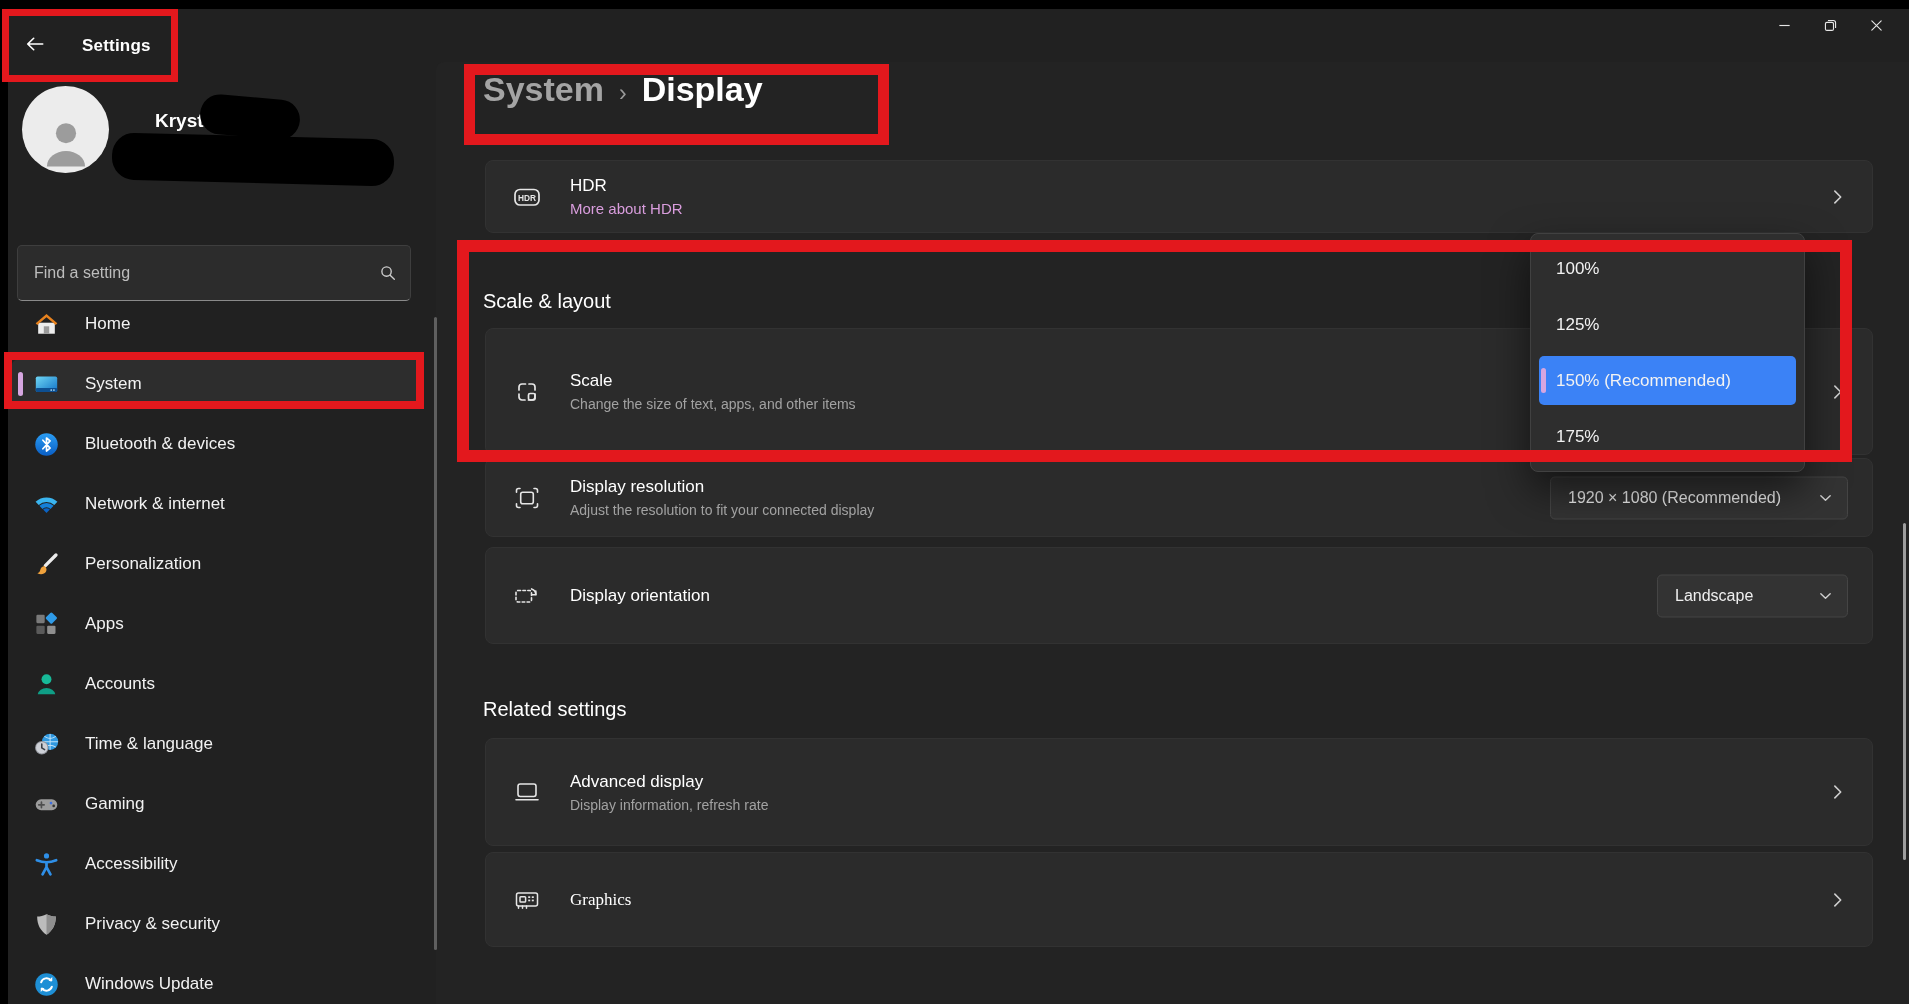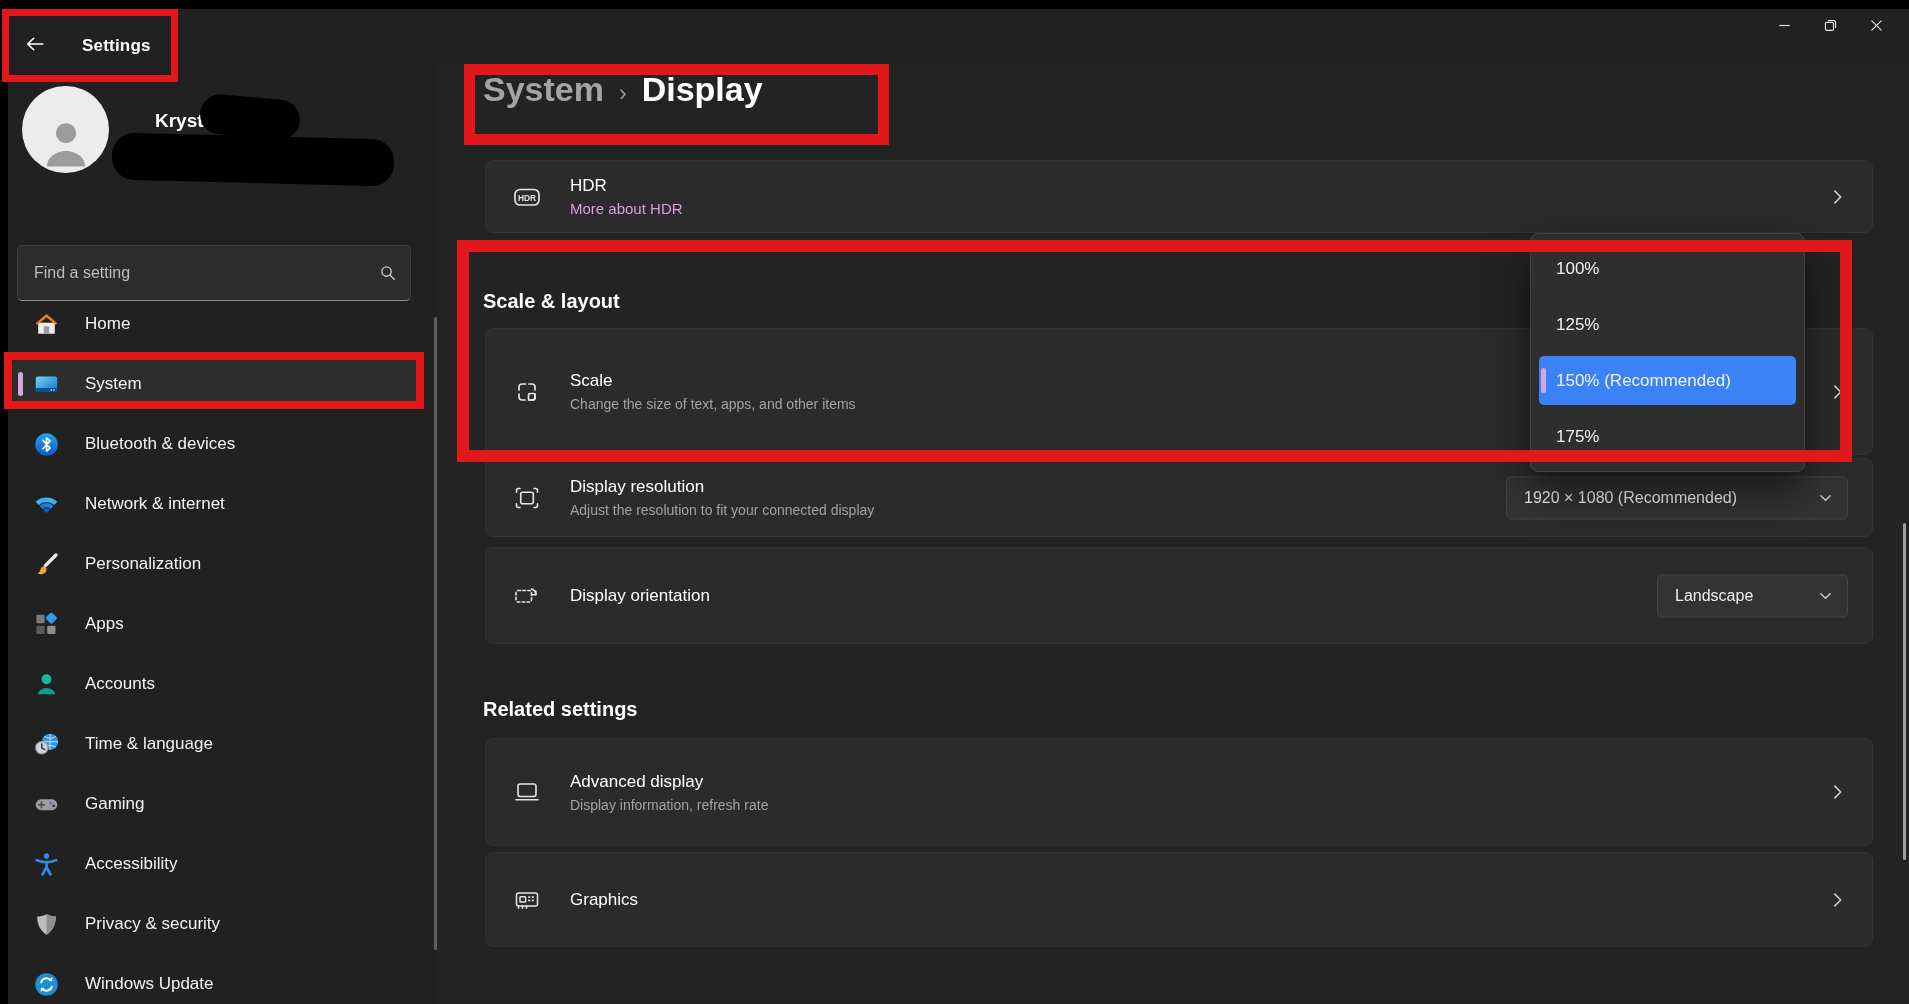--- a/index.html
+++ b/index.html
@@ -41,35 +41,35 @@
   #crumb-current{font-size:34px;color:#fff;}
   
   .card{position:absolute;left:485px;width:1388px;background:#2b2b2b;border:1px solid #323232;border-radius:8px;
         box-sizing:border-box;display:flex;align-items:center;padding-left:26px;}
   .row-icon{width:30px;height:30px;flex:0 0 30px;}
   .row-text{margin-left:28px;}
   .row-title{font-size:17px;color:#fff;}
   .row-sub{font-size:14px;color:#a2a2a2;margin-top:5px;}
   .row-link{font-size:15px;font-weight:400;margin-top:4px;}
   .chev-right{position:absolute;right:26px;top:50%;transform:translateY(-50%);width:17px;height:17px;}
-  .section-header{position:absolute;left:483px;font-size:20px;font-weight:700;color:#fff;}
+  .section-header{position:absolute;left:483px;font-size:20px;font-weight:400;color:#fff;}
   #hdr-card{top:160px;height:73px;}
   #header-scale{top:290px;}
   #scale-card{top:328px;height:127px;}
   #resolution-card{top:458px;height:79px;}
   #orientation-card{top:547px;height:97px;}
   #header-related{top:698px;}
   #advanced-card{top:738px;height:108px;}
-  #graphics-card{top:852px;height:95px;}
+  #graphics-card{top:852px;height:95px;font-family:Liberation Serif, serif;}
   .select-btn{position:absolute;right:24px;top:50%;transform:translateY(-50%);height:43px;background:#333333;
               border:1px solid #454545;border-radius:5px;display:flex;align-items:center;justify-content:space-between;
               box-sizing:border-box;padding:0 14px 0 17px;cursor:pointer;}
   .select-btn .sel-label{font-size:16px;color:#efefef;}
   .select-btn svg{width:15px;height:15px;margin-left:16px;}
-  #resolution-select{width:342px;gap:13px;}
+  #resolution-select{width:298px;gap:13px;}
   #orientation-select{width:191px;}
   
   #scale-flyout{left:1530px;top:233px;width:275px;height:239px;background:#2e2e2e;border:1px solid #414141;
                 border-radius:8px;box-sizing:border-box;z-index:50;box-shadow:0 18px 40px rgba(0,0,0,.55);padding-top:10px;}
   .dd-item{position:relative;margin:0 8px 7px 8px;height:49px;border-radius:5px;display:flex;align-items:center;
            padding-left:17px;box-sizing:border-box;font-size:17px;color:#f2f2f2;cursor:pointer;}
   .dd-item.selected{background:#3b82f6;}
   .dd-item .accent-pill{position:absolute;left:2px;top:12px;width:5px;height:25px;border-radius:3px;}
   
   #main-scrollbar{left:1903px;top:523px;width:3px;height:337px;background:#9d9d9d;border-radius:2px;z-index:60;}

